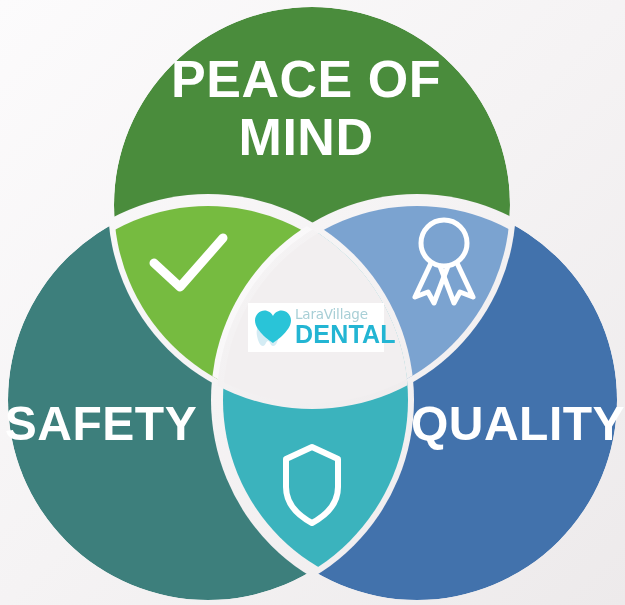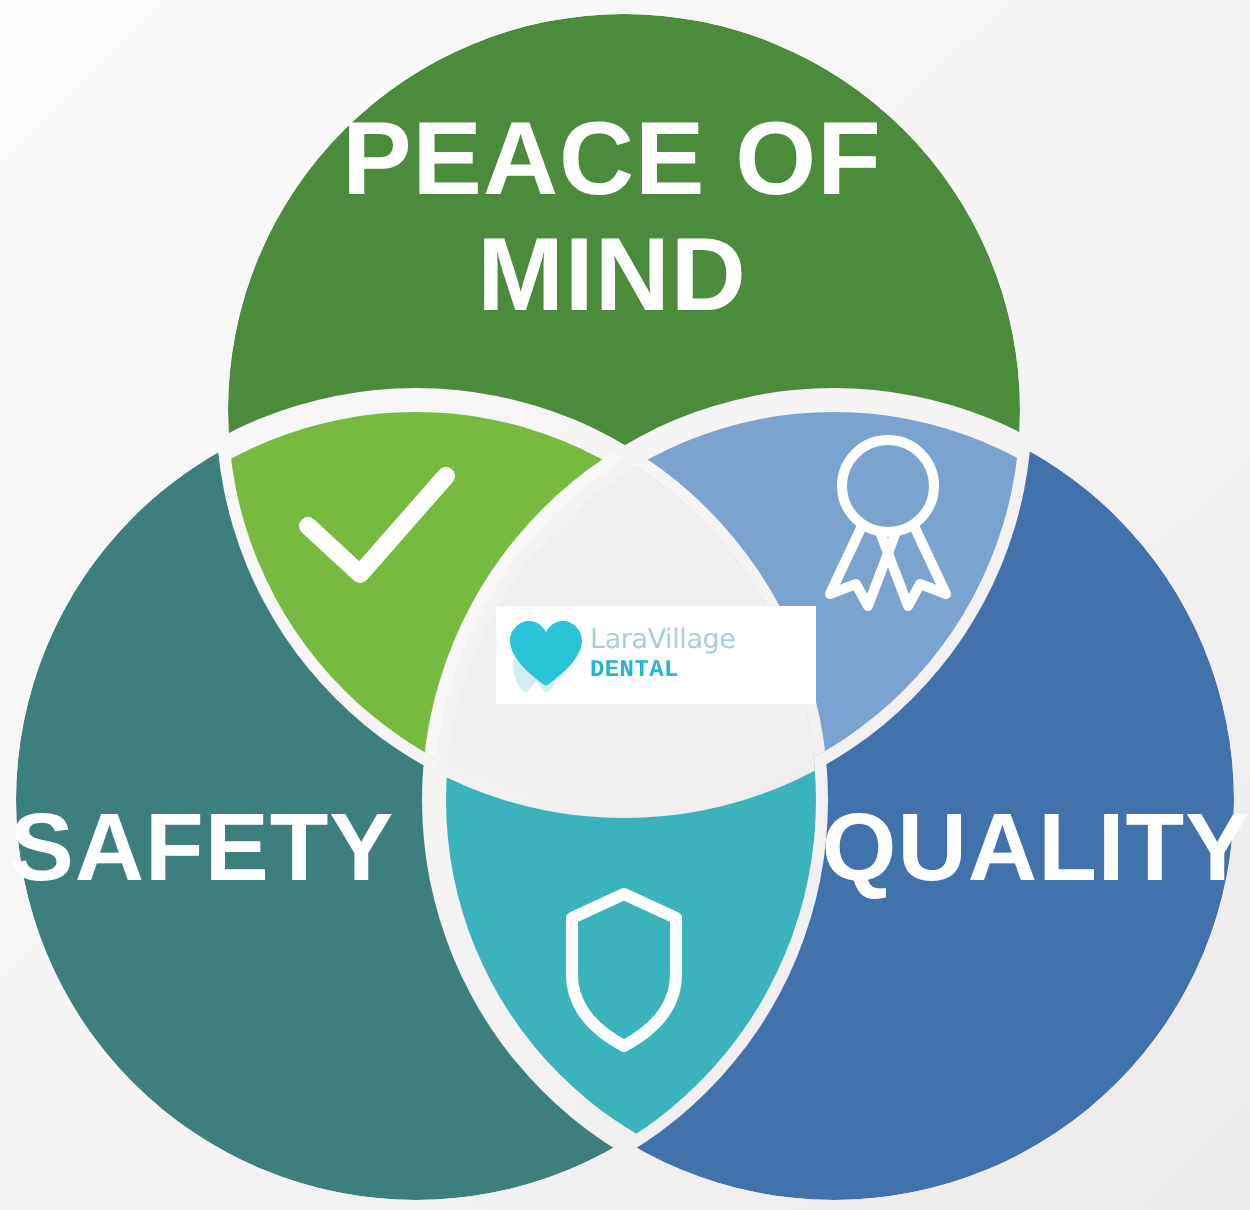--- a/index.html
+++ b/index.html
@@ -35,21 +35,21 @@
     fill: none;
     stroke: #ffffff;
     stroke-linecap: round;
     stroke-linejoin: round;
   }
   
   #logo-box {
     position: absolute;
     left: 248px;
     top: 303px;
-    width: 160px;
+    width: 136px;
     height: 49px;
     background: #ffffff;
     display: flex;
     align-items: center;
     padding-left: 4px;
     box-sizing: border-box;
   }
   #logo-mark {
     width: 42px;
     height: 42px;
@@ -65,22 +65,22 @@
   }
   #logo-line1 {
     font-family: "DejaVu Sans", sans-serif;
     font-size: 13.5px;
     font-weight: 400;
     color: #a8cfd6;
     letter-spacing: -0.2px;
     margin-bottom: 1px;
   }
   #logo-line2 {
-    font-family: Liberation Mono, monospace;
-    font-size: 12px;
+    font-family: Liberation Sans, sans-serif;
+    font-size: 25px;
     font-weight: 700;
     color: #23b5d3;
     letter-spacing: 0.2px;
   }
 </style>
 </head>
 <body>
 
 <div id="canvas">
 

